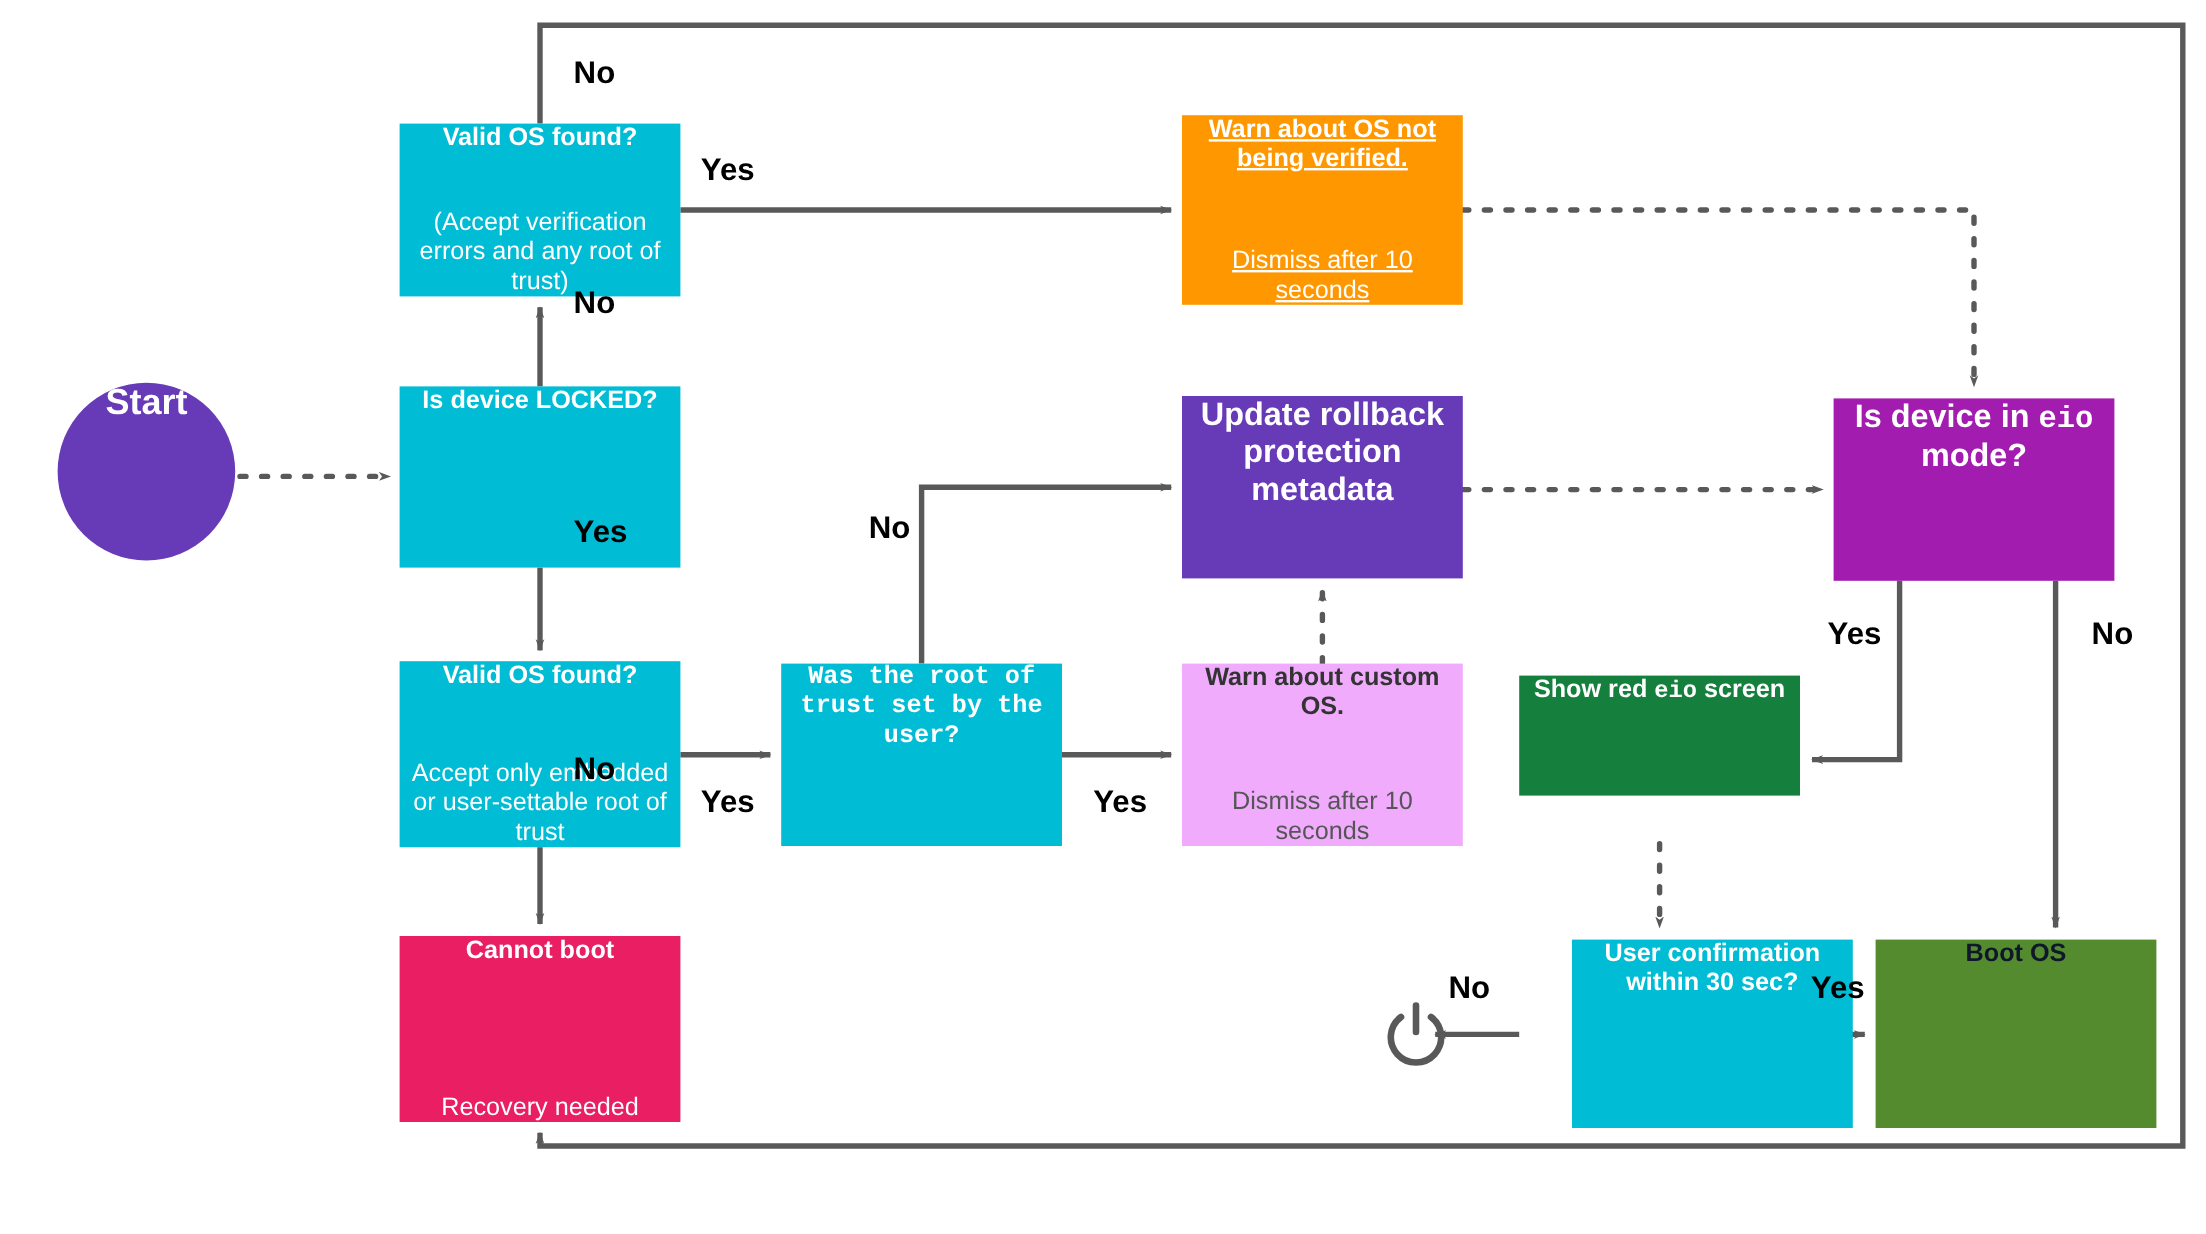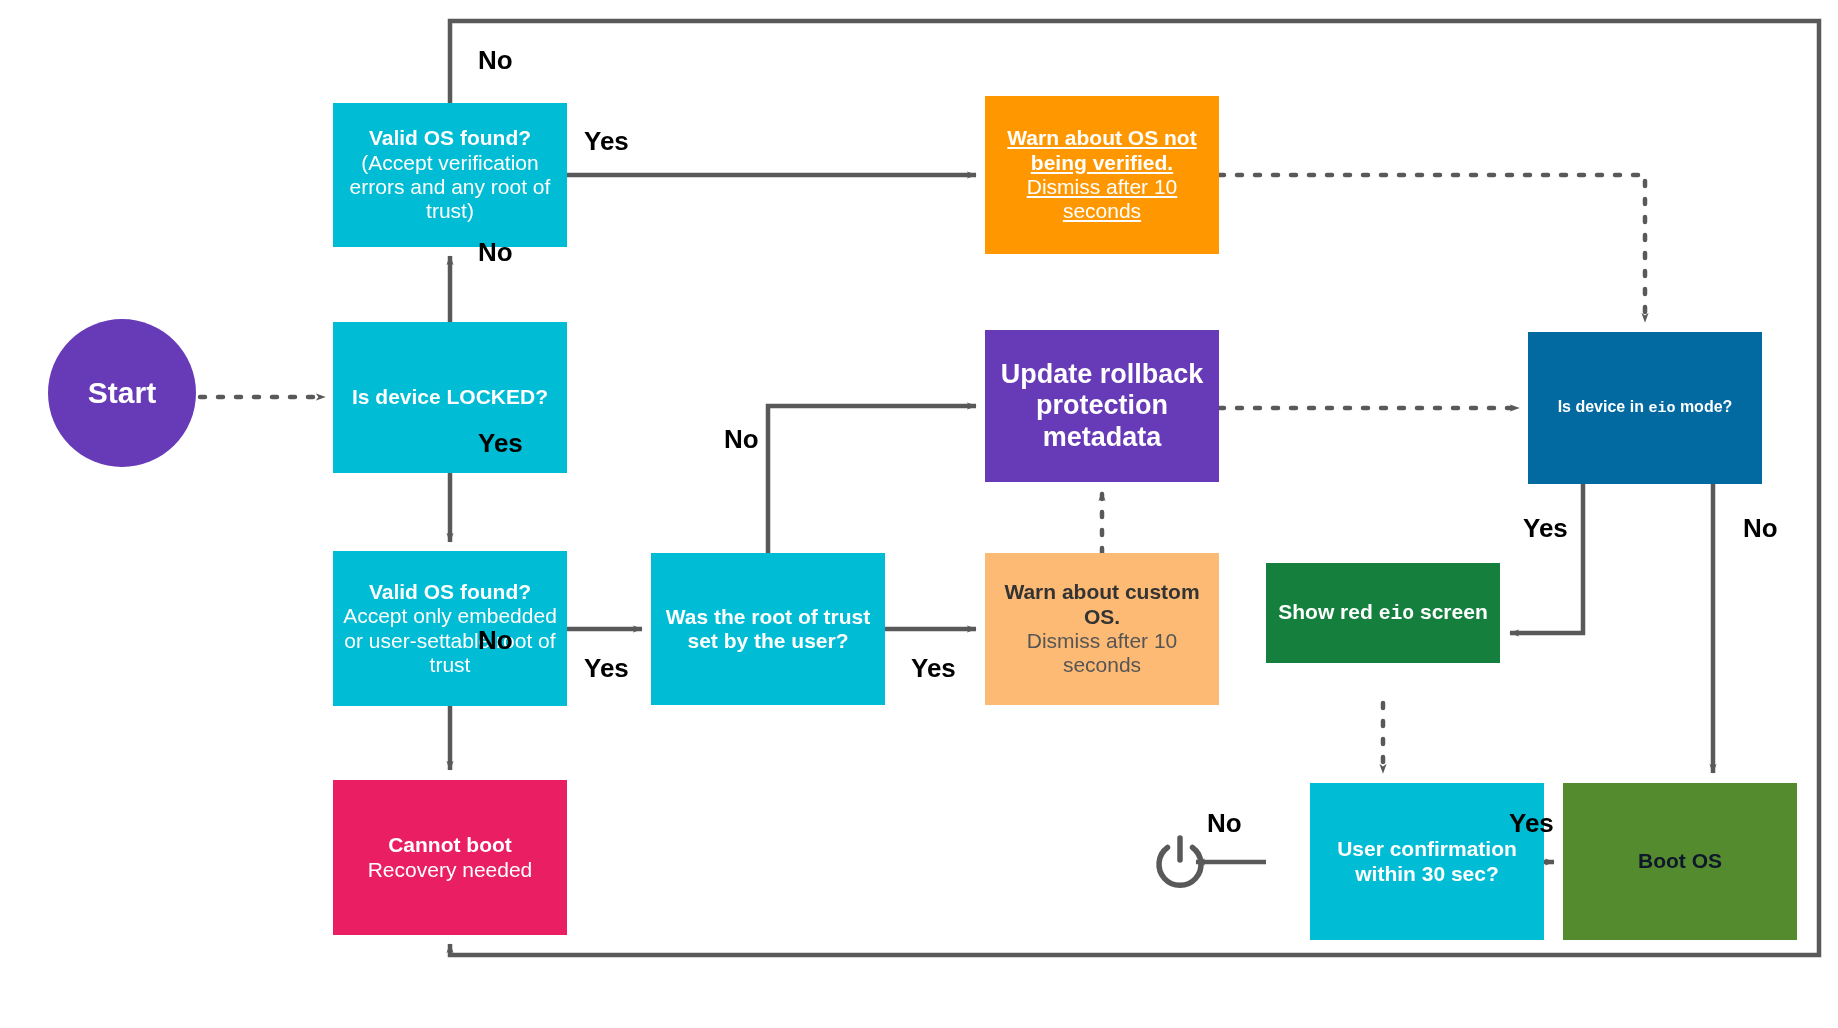--- a/index.html
+++ b/index.html
@@ -23,21 +23,21 @@
     top: 0;
     width: 1838px;
     height: 1028px;
   }
   .node {
     position: absolute;
     box-sizing: border-box;
     display: flex;
     flex-direction: column;
     align-items: center;
-    justify-content: center;
+    justify-content: space-between;
     text-align: center;
     line-height: 1.16;
   }
   .node .title {
     font-weight: bold;
   }
   .node .sub {
     font-weight: normal;
   }
   .circle {
@@ -138,35 +138,35 @@
         <div class="title"><span>Is device LOCKED?</span></div>
       </div>
       <div class="node" style="left: 333px; top: 551px; width: 234px; height: 155px; background: rgb(0, 188, 212); font-size: 21px; color: rgb(255, 255, 255);">
         <div class="title"><span>Valid OS found?</span></div>
         <div class="sub"><span>Accept only embedded or user-settable root of trust</span></div>
       </div>
       <div class="node" style="left: 333px; top: 780px; width: 234px; height: 155px; background: rgb(233, 30, 99); font-size: 21px; color: rgb(255, 255, 255);">
         <div class="title"><span>Cannot boot</span></div>
         <div class="sub"><span>Recovery needed</span></div>
       </div>
-      <div class="node" style="left: 651px; top: 553px; width: 234px; height: 152px; background: rgb(0, 188, 212); font-size: 21px; color: rgb(255, 255, 255);">
+      <div class="node" style="left: 651px; top: 553px; width: 234px; height: 152px; background: rgb(0, 188, 212); font-size: 21px; color: rgb(255, 255, 255); font-family: Liberation Mono, monospace;">
         <div class="title"><span>Was the root of trust set by the user?</span></div>
       </div>
-      <div class="node" style="left: 985px; top: 553px; width: 234px; height: 152px; background: #fdba74; font-size: 21px; color: rgb(51, 51, 51);">
+      <div class="node" style="left: 985px; top: 553px; width: 234px; height: 152px; background: #f0abfc; font-size: 21px; color: rgb(51, 51, 51);">
         <div class="title"><span>Warn about custom OS.</span></div>
         <div class="sub" style="color: rgb(85, 85, 85);"><span>Dismiss after 10 seconds</span></div>
       </div>
       <div class="node" style="left: 985px; top: 96px; width: 234px; height: 158px; background: rgb(255, 152, 0); font-size: 21px; color: rgb(255, 255, 255); text-decoration: underline;">
         <div class="title"><span>Warn about OS not being verified.</span></div>
         <div class="sub"><span>Dismiss after 10 seconds</span></div>
       </div>
       <div class="node" style="left: 985px; top: 330px; width: 234px; height: 152px; background: rgb(103, 58, 183); font-size: 27px; color: rgb(255, 255, 255);">
         <div class="title"><span>Update rollback protection metadata</span></div>
       </div>
-      <div class="node" style="left: 1528px; top: 332px; width: 234px; height: 152px; background: #0369a1; font-size: 16px; color: rgb(255, 255, 255);">
+      <div class="node" style="left: 1528px; top: 332px; width: 234px; height: 152px; background: #a21caf; font-size: 27px; color: rgb(255, 255, 255);">
         <div class="title"><span>Is device in </span><span class="mono">eio</span><span> mode?</span></div>
       </div>
       <div class="node" style="left: 1266px; top: 563px; width: 234px; height: 100px; background: #15803d; font-size: 21px; color: rgb(255, 255, 255);">
         <div class="title"><span>Show red </span><span class="mono">eio</span><span> screen</span></div>
       </div>
       <div class="node" style="left: 1266px; top: 783px; width: 234px; height: 157px; background: rgb(0, 188, 212); font-size: 21px; color: rgb(255, 255, 255); margin-left: 44px;">
         <div class="title"><span>User confirmation within 30 sec?</span></div>
       </div>
       <div class="node" style="left: 1563px; top: 783px; width: 234px; height: 157px; background: rgb(85, 139, 47); font-size: 21px; color: #0f172a;">
         <div class="title"><span>Boot OS</span></div>

